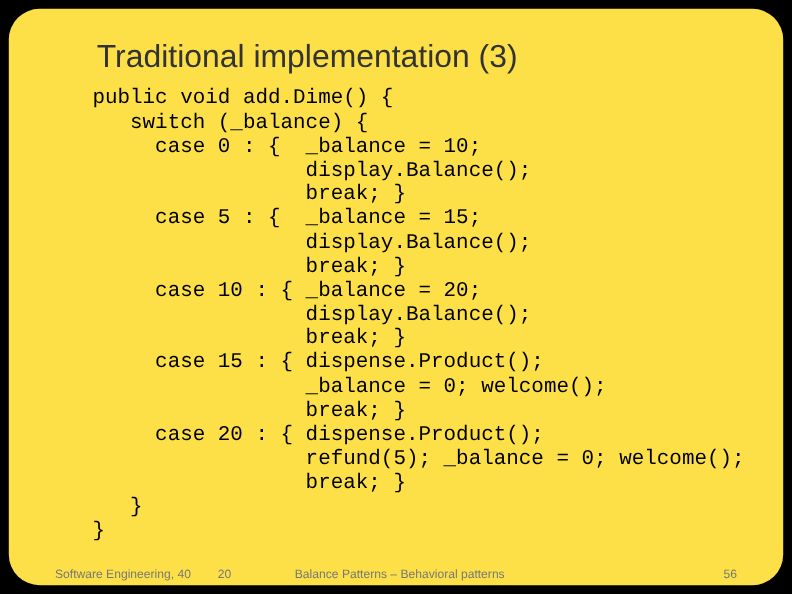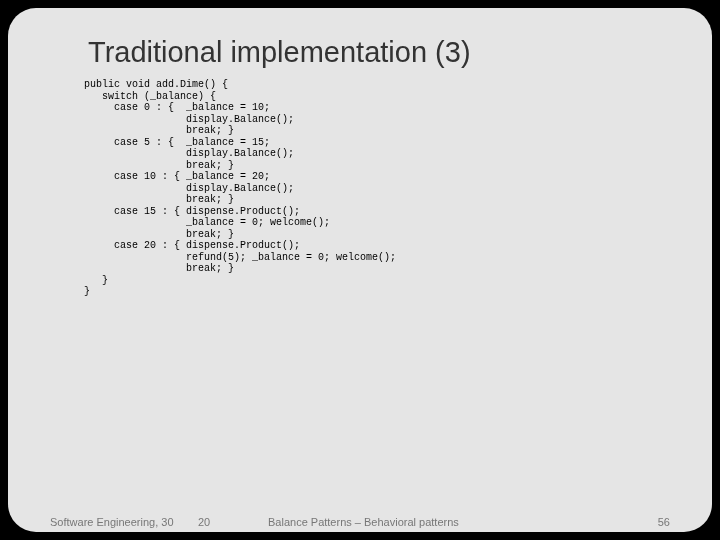--- a/index.html
+++ b/index.html
@@ -9,34 +9,34 @@
     background: #000;
     font-family: Arial, sans-serif;
     overflow: hidden;
   }
   .slide {
     position: absolute;
     top: 8px;
     left: 8px;
     width: 704px;
     height: 524px;
-    background: #e5e5e5;
+    background: #fde047;
     border-radius: 28px;
     padding: 28px 50px 10px 50px;
   }
   .title {
     font-size: 29px;
     color: #333;
     font-weight: normal;
     margin-bottom: 10px;
     margin-left: 30px;
   }
   .code {
     font-family: "Courier New", Courier, monospace;
-    font-size: 10px;
+    font-size: 19px;
     line-height: 1.15;
     white-space: pre;
     color: #000;
     margin-left: 26px;
   }
   .footer {
     position: absolute;
     bottom: 16px;
     left: 0;
     width: 100%;
@@ -67,18 +67,18 @@
                  break; }
      case 15 : { dispense.Product();
                  _balance = 0; welcome();
                  break; }
      case 20 : { dispense.Product();
                  refund(5); _balance = 0; welcome();
                  break; }
    }
 }</div>
   <div class="footer">
-    <span class="footer-left">Software Engineering, 30</span>
+    <span class="footer-left">Software Engineering, 40</span>
     <span class="footer-center1">20</span>
     <span class="footer-center2">Balance Patterns – Behavioral patterns</span>
     <span class="footer-right">56</span>
   </div>
 </div>
 
 </body></html>

